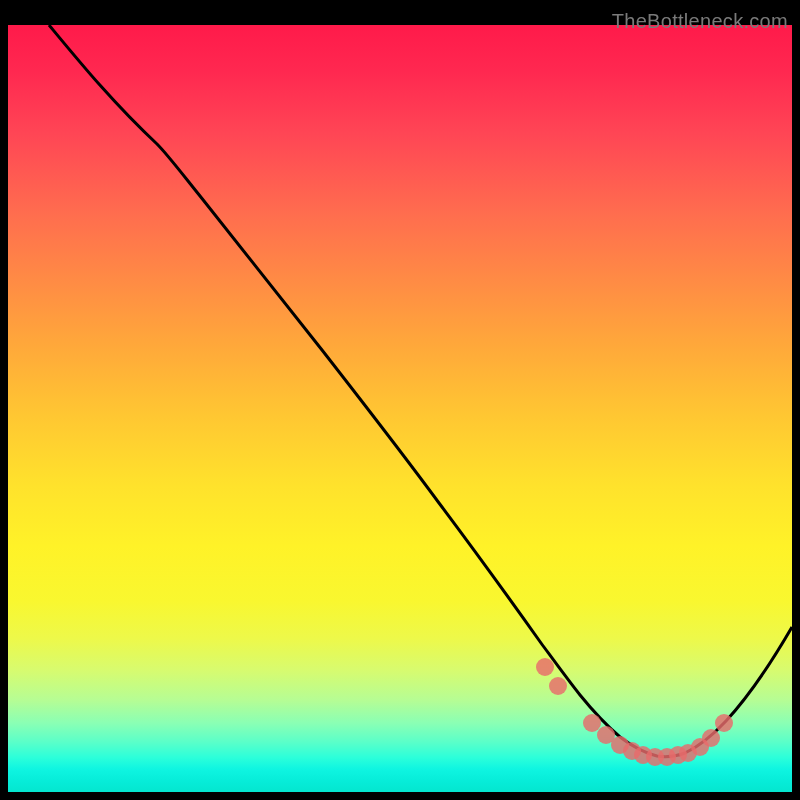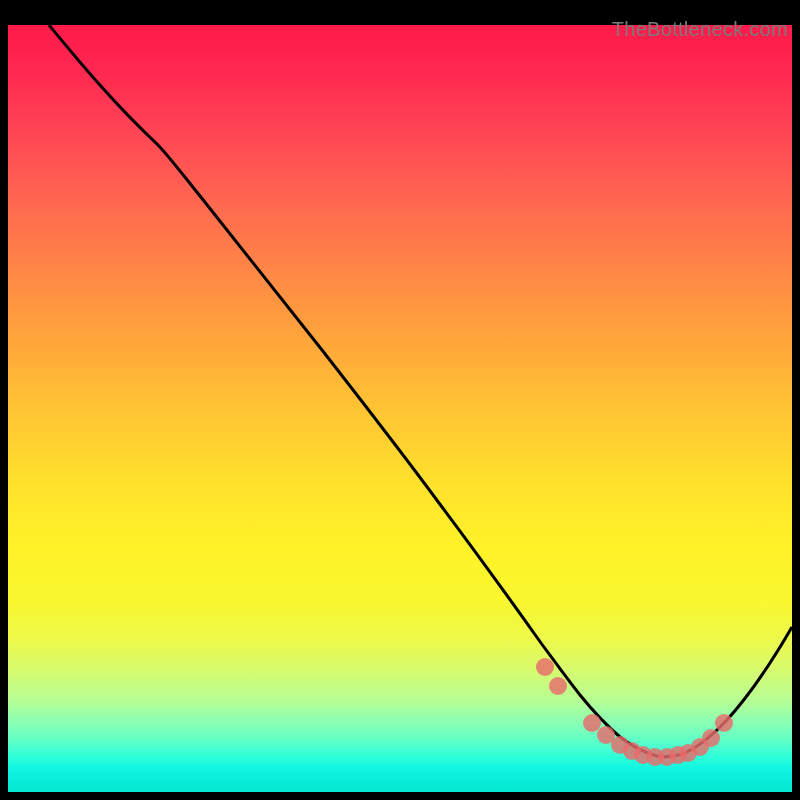--- a/index.html
+++ b/index.html
@@ -1,17 +1,17 @@
 <!DOCTYPE html>
 <html><head>
 <meta charset="utf-8">
 <style>
   * { margin: 0; padding: 0; box-sizing: border-box; }
   body { width: 800px; height: 800px; background: #000; position: relative; font-family: Arial, sans-serif; }
-  .attribution { position: absolute; top: 18px; right: 12px; color: #7a7a7a; font-size: 20px; font-weight: 500; letter-spacing: 0.3px; z-index: 10; }
+  .attribution { position: absolute; top: 10px; right: 12px; color: #7a7a7a; font-size: 20px; font-weight: 500; letter-spacing: 0.3px; z-index: 10; }
   .frame { position: absolute; top: 25px; left: 8px; width: 784px; height: 767px; background: #000; }
   .plot-area { position: absolute; top: 0; left: 0; width: 784px; height: 767px; overflow: hidden; }
   .gradient { position: absolute; top: 0; left: 0; width: 100%; height: 100%; background: linear-gradient(to bottom,
       #ff1a4a 0%,
       #ff2850 6%,
       #ff4555 14%,
       #ff6b4f 24%,
       #ff8a45 33%,
       #ffa93a 42%,
       #ffc732 51%,

